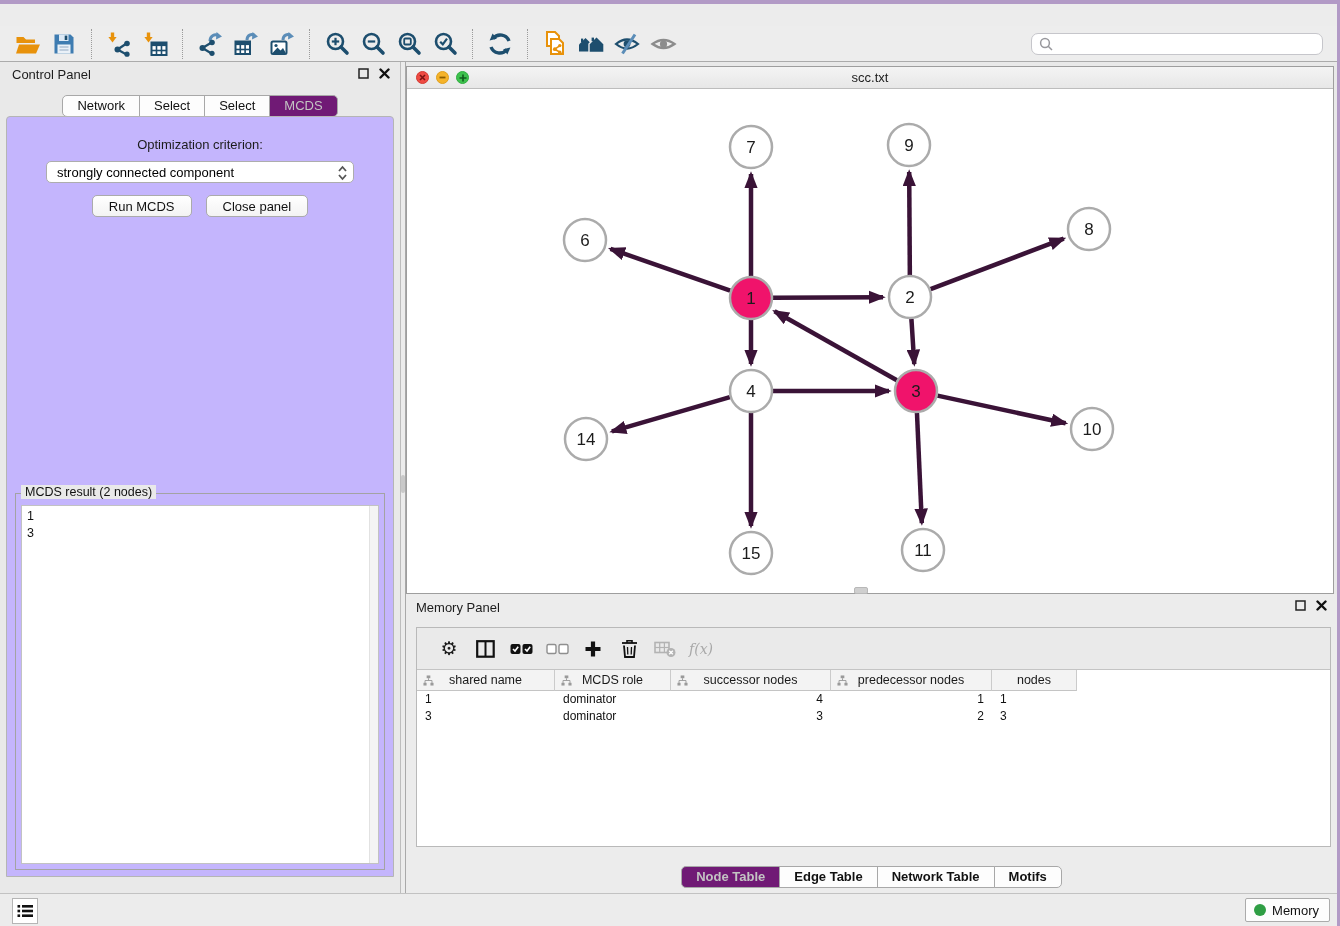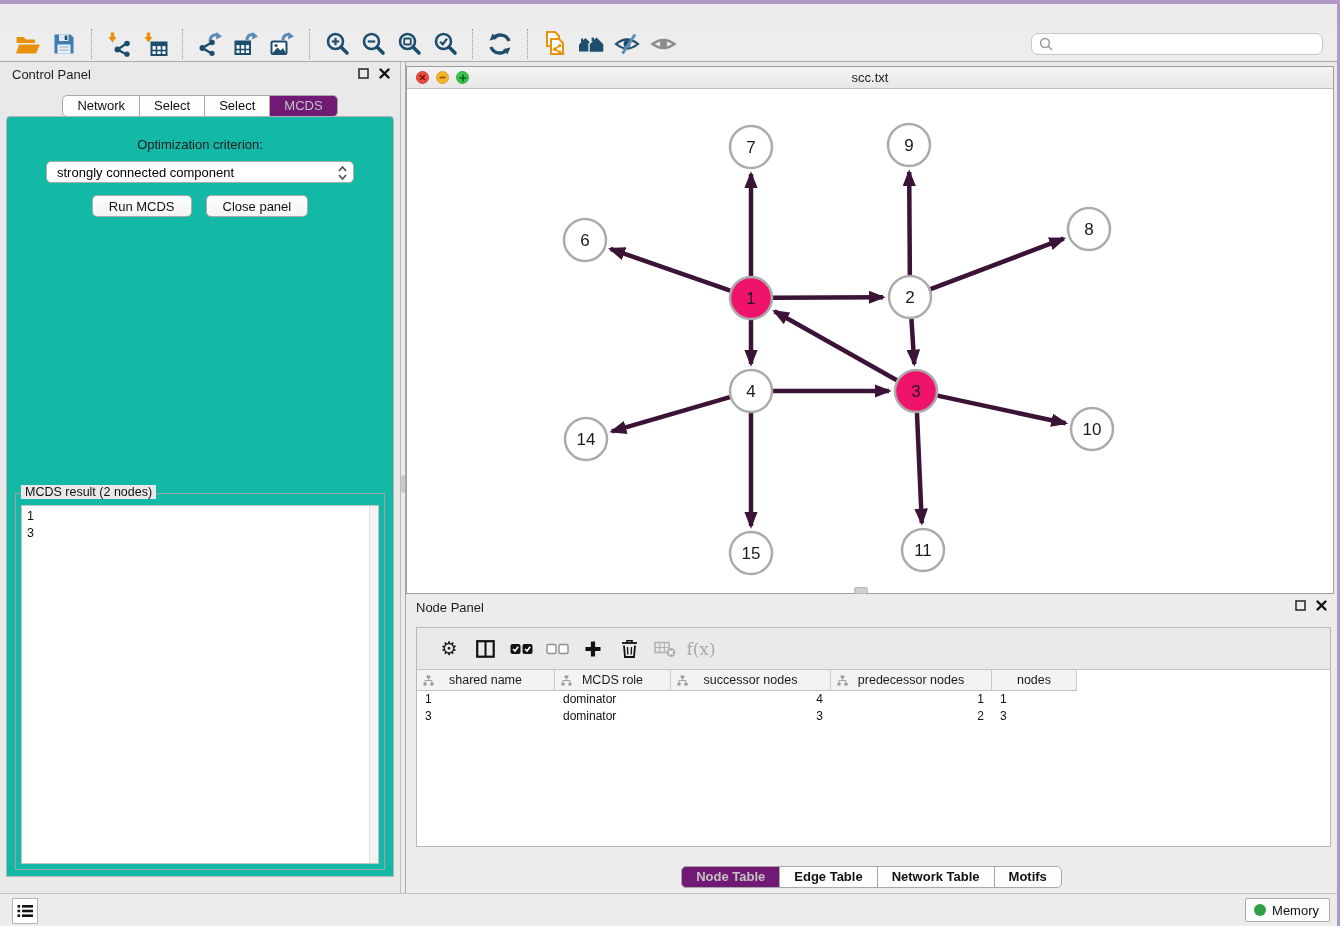--- a/index.html
+++ b/index.html
@@ -30,21 +30,21 @@
   .cpanel { position:absolute; left:0; top:0; width:400px; height:100%; background:#e9e9e9; }
   .cp-header { position:absolute; left:0; top:0; width:100%; height:26px; }
   .cp-header .ph-title { position:absolute; left:12px; top:5px; font-size:13px; color:#1c1c1c; }
   .ph-icons { position:absolute; right:10px; top:6px; display:flex; gap:10px; align-items:center; }
   .cp-tabs { position:absolute; left:0; top:33px; width:100%; display:flex; justify-content:center; }
   .tab { height:22px; line-height:20px; padding:0 14px; background:#fdfdfd; border:1px solid #a8a8a8;
     margin-left:-1px; font-size:13px; color:#111; cursor:pointer; }
   .tab:first-child { border-radius:5px 0 0 5px; margin-left:0;text-align:center; }
   .tab:last-child { border-radius:0 5px 5px 0; }
   .tab.selected { background:#701a75; color:#c3c3c3; }
-  .cp-body { position:absolute; left:6px; right:6px; top:54px; bottom:16px; background:#14b8a6;
+  .cp-body { position:absolute; left:6px; right:6px; top:54px; bottom:16px; background:#c4b5fd;
     border:1px solid #b5b5b5; border-radius:4px 4px 0 0; }
   .opt-label { margin-top:20px; text-align:center; font-size:13px; color:#1c1c1c; }
   .select { margin:9px auto 0 auto; width:308px; height:22px; background:#fff; border:1px solid #adadad; border-radius:5px;
     font-size:13px; display:flex; align-items:center; padding-left:10px; cursor:pointer; position:relative; }
   .select .chev { position:absolute; right:5px; top:3px; }
   .btn-row { margin-top:12px; display:flex; justify-content:center; gap:14px; }
   .pbtn { height:22px; padding:0 16px; background:linear-gradient(#ffffff,#f3f3f3); border:1px solid #ababab;
     border-radius:5px; font-size:13px; color:#111; cursor:pointer; font-family:inherit; }
   .result { position:absolute; left:8px; right:8px; top:376px; height:377px; border:1px solid #a3a3a3; }
   .result-legend { position:absolute; top:-9px; left:5px; background:#e9e9e9; padding:0 4px; font-size:12.5px; color:#111; }
@@ -75,21 +75,21 @@
 
   
   .tpanel { position:absolute; left:0; top:532px; right:0; bottom:0; background:#ececec; }
   .tp-header { position:absolute; left:0; top:0; width:100%; height:26px; }
   .tp-header .ph-title { position:absolute; left:10px; top:6px; font-size:13px; color:#1c1c1c; }
   .tp-box { position:absolute; left:10px; top:33px; width:915px; height:220px; background:#fff; border:1px solid #b9b9b9; }
   .tp-toolbar { position:absolute; left:0; top:0; width:100%; height:42px; background:#eaeaea;
     border-bottom:1px solid #c4c4c4; display:flex; align-items:center; padding-left:14px; }
   .tp-toolbar .tbtn { width:36px; height:36px; }
   .gear-glyph { font-family:"DejaVu Sans",sans-serif; font-size:19px; color:#1b1b1b; line-height:1; }
-  .fx { font-family:"DejaVu Serif",serif; font-size:17px; color:#a8a8a8; }
+  .fx { font-family:"DejaVu Serif",serif; font-style:italic; font-size:14px; color:#a8a8a8; }
   .ttable { position:absolute; left:0; top:42px; width:100%; }
   .thead { display:flex; height:21px; }
   .th { position:relative; background:#f3f3f3; border-right:1px solid #cbcbcb; border-bottom:1px solid #c4c4c4;
     font-size:12.5px; color:#1a1a1a; display:flex; align-items:center; justify-content:center; }
   .th .treeicon { position:absolute; left:6px; top:5px; }
   .trow { display:flex; height:17px; font-size:12px; color:#111; }
   .td { padding:1px 8px 0 8px; overflow:hidden; white-space:nowrap; }
   .tp-tabs { position:absolute; left:0; top:272px; width:100%; display:flex; justify-content:center; }
   .tp-tabs .tab { font-weight:bold; }
 
@@ -403,21 +403,21 @@
                 <circle cx="516" cy="461" r="21" fill="#FFFFFF" stroke="#ABABAB" stroke-width="2.5"></circle>
                 <text x="516" y="467" text-anchor="middle" font-size="17" fill="#1C1C1C">11</text>
               </g>
             </svg>
         </div>
         <div class="net-grip"></div>
       </div>
 
       <div class="tpanel">
         <div class="tp-header">
-          <span class="ph-title">Node Panel</span>
+          <span class="ph-title">Memory Panel</span>
           <span class="ph-icons">
             <svg width="11" height="11" viewBox="0 0 11 11">
               <rect x="1" y="1" width="9" height="9" fill="none" stroke="#222" stroke-width="1.5"></rect>
             </svg>
             <svg width="11" height="11" viewBox="0 0 11 11">
               <path d="M1.5 1.5 L9.5 9.5 M9.5 1.5 L1.5 9.5" stroke="#111" stroke-width="2.4" stroke-linecap="round"></path>
             </svg>
           </span>
         </div>
         <div class="tp-box">

